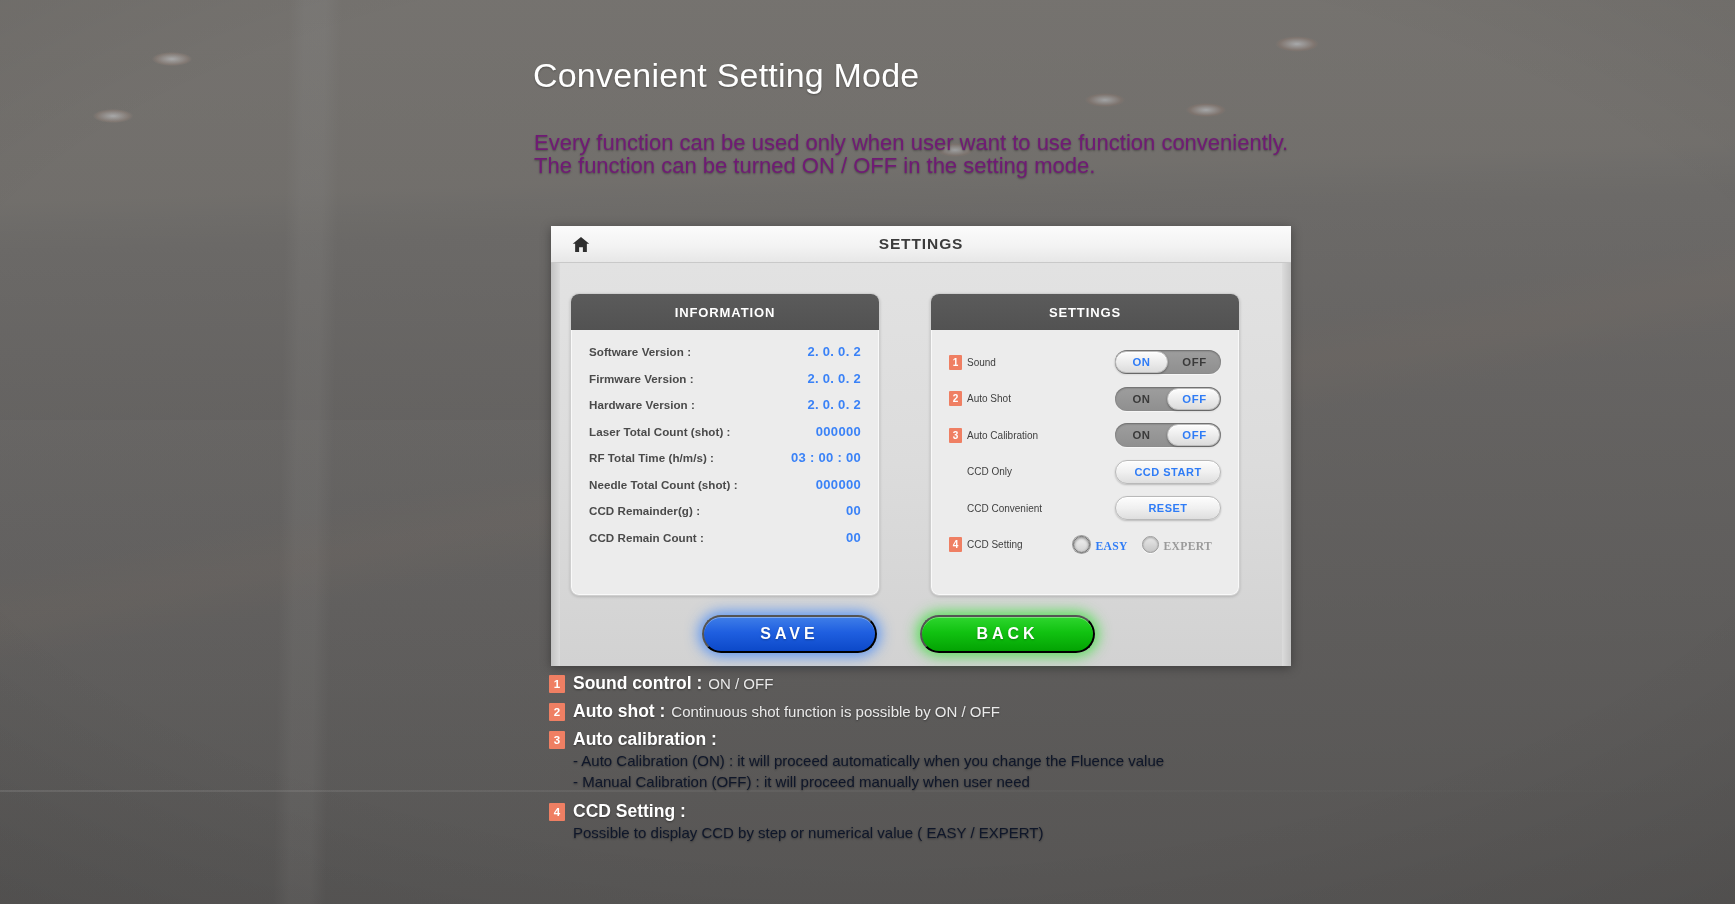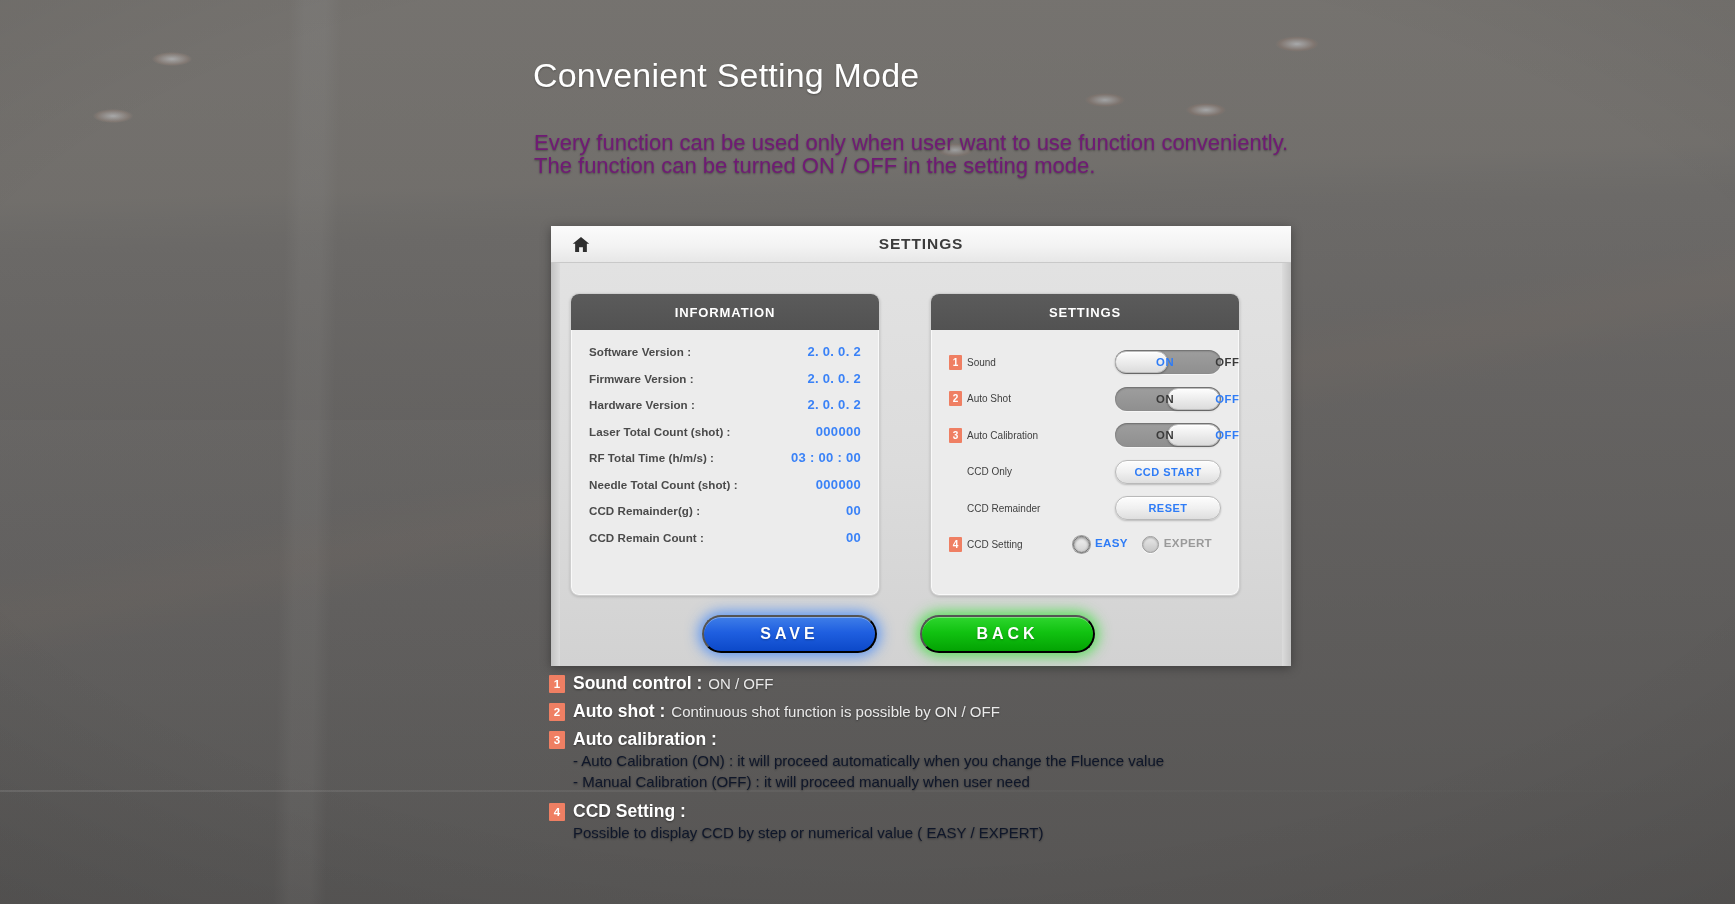--- a/index.html
+++ b/index.html
@@ -139,22 +139,22 @@
   .set-ctrl { margin-left: auto; }
 
   
   .toggle {
     position: relative; width: 106px; height: 24px; border-radius: 12px;
     background: linear-gradient(180deg,#9e9e9e,#8f8f8f);
     box-shadow: inset 0 1px 2px rgba(0,0,0,.35), 0 1px 0 rgba(255,255,255,.55);
     display: flex; align-items: center; cursor: pointer;
   }
   .toggle .seg {
-    flex: 1; text-align: left; font-size: 11.3px; font-weight: 700;
-    letter-spacing: .6px; z-index: 2; position: relative; padding-left: 41px;
+    flex: 1; text-align: center; font-size: 11.3px; font-weight: 700;
+    letter-spacing: .6px; z-index: 2; position: relative;
   }
   .toggle .knob {
     position: absolute; top: 1px; width: 53px; height: 22px; border-radius: 11px;
     background: linear-gradient(180deg,#fdfdfd 0%,#ededed 48%,#dcdcdc 100%);
     box-shadow: 0 1px 2px rgba(0,0,0,.35), inset 0 1px 0 rgba(255,255,255,.9);
     border: 1px solid #bdbdbd; z-index: 1;
   }
   .toggle.on  .knob { left: 0px; }
   .toggle.off .knob { left: 52px; }
   .toggle.on  .seg-on  { color: #2f7cf6; }
@@ -167,21 +167,21 @@
     width: 106px; height: 24px; border-radius: 12px;
     background: linear-gradient(180deg,#fdfdfd 0%,#f0f0f0 50%,#dedede 100%);
     border: 1px solid #b9b9b9;
     box-shadow: 0 1px 2px rgba(0,0,0,.22), inset 0 1px 0 rgba(255,255,255,.95);
     display: flex; align-items: center; justify-content: center;
     font-size: 11px; font-weight: 700; letter-spacing: .5px; color: #2f7cf6;
     cursor: pointer;
   }
 
   
-  .radio-group { display: flex; align-items: flex-start; gap: 5px; }
+  .radio-group { display: flex; align-items: flex-end; gap: 5px; font-family: Liberation Serif, serif; }
   .radio {
     width: 17px; height: 17px; border-radius: 50%;
     background: linear-gradient(180deg,#e9e9e9,#c6c6c6);
     border: 1px solid #9b9b9b;
     box-shadow: inset 0 1px 2px rgba(0,0,0,.28), 0 1px 0 rgba(255,255,255,.8);
     cursor: pointer; flex: 0 0 auto;
   }
   .radio.sel {
     background: linear-gradient(180deg,#f2f2f2,#d2d2d2);
     border-color: #6e6e6e;
@@ -345,21 +345,21 @@
             </div>
             <div class="set-row">
               <span class="badge spacer"></span>
               <span class="set-label">CCD Only</span>
               <div class="set-ctrl">
                 <button class="pill-btn">CCD START</button>
               </div>
             </div>
             <div class="set-row">
               <span class="badge spacer"></span>
-              <span class="set-label">CCD Remainder</span>
+              <span class="set-label">CCD Convenient</span>
               <div class="set-ctrl">
                 <button class="pill-btn">RESET</button>
               </div>
             </div>
             <div class="set-row">
               <span class="badge">4</span>
               <span class="set-label">CCD Setting</span>
               <div class="set-ctrl">
                 <div class="radio-group">
                   <span class="radio sel"></span>

